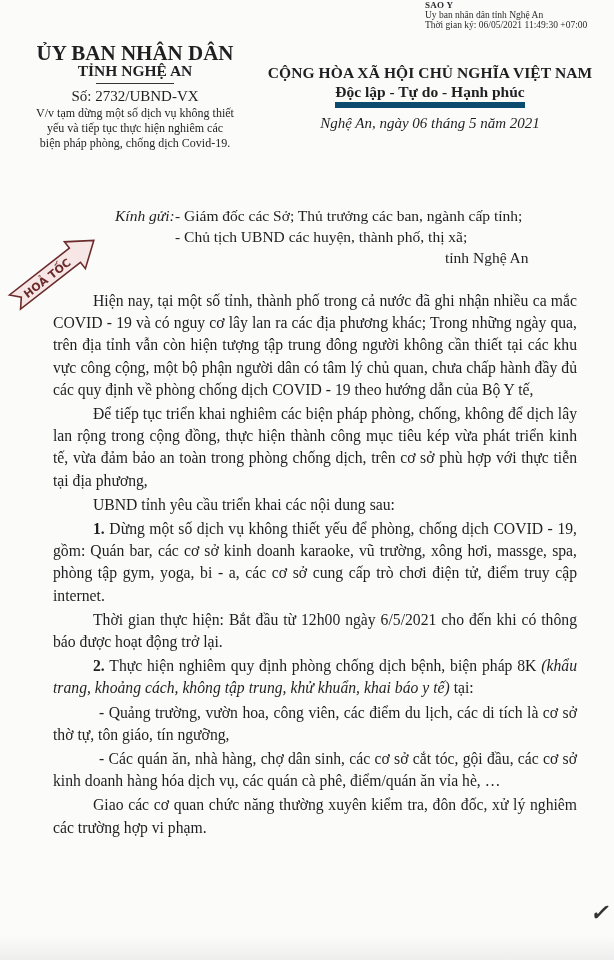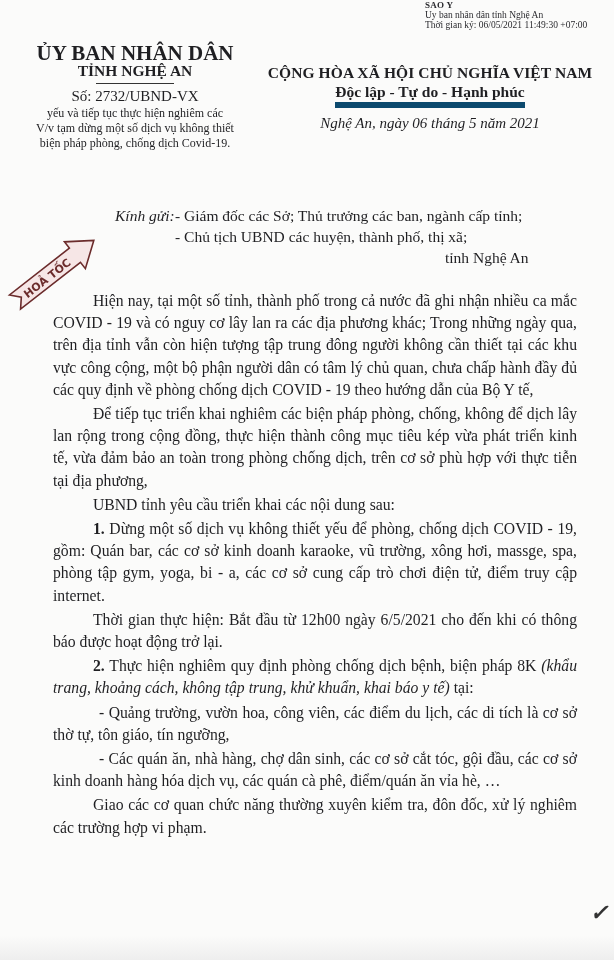--- a/index.html
+++ b/index.html
@@ -43,22 +43,22 @@
   <div class="l0">SAO Y</div>
   <div>Uy ban nhân dân tỉnh Nghệ An</div>
   <div>Thời gian ký: 06/05/2021 11:49:30 +07:00</div>
 </div>
 
 <div class="abs hdr-left">
   <div class="org1">ỦY BAN NHÂN DÂN</div>
   <div class="org2">TỈNH NGHỆ AN</div>
   <div class="rule"></div>
   <div class="so">Số: 2732/UBND-VX</div>
+  <div class="vv">V/v tạm dừng một số dịch vụ không thiết</div>
   <div class="vv">yếu và tiếp tục thực hiện nghiêm các</div>
-  <div class="vv">V/v tạm dừng một số dịch vụ không thiết</div>
   <div class="vv">biện pháp phòng, chống dịch Covid-19.</div>
 </div>
 
 <div class="abs hdr-right">
   <div class="nation">CỘNG HÒA XÃ HỘI CHỦ NGHĨA VIỆT NAM</div>
   <div class="motto">Độc lập - Tự do - Hạnh phúc</div>
   <div class="date">Nghệ An, ngày 06 tháng 5 năm 2021</div>
 </div>
 
 <div class="abs stamp">

